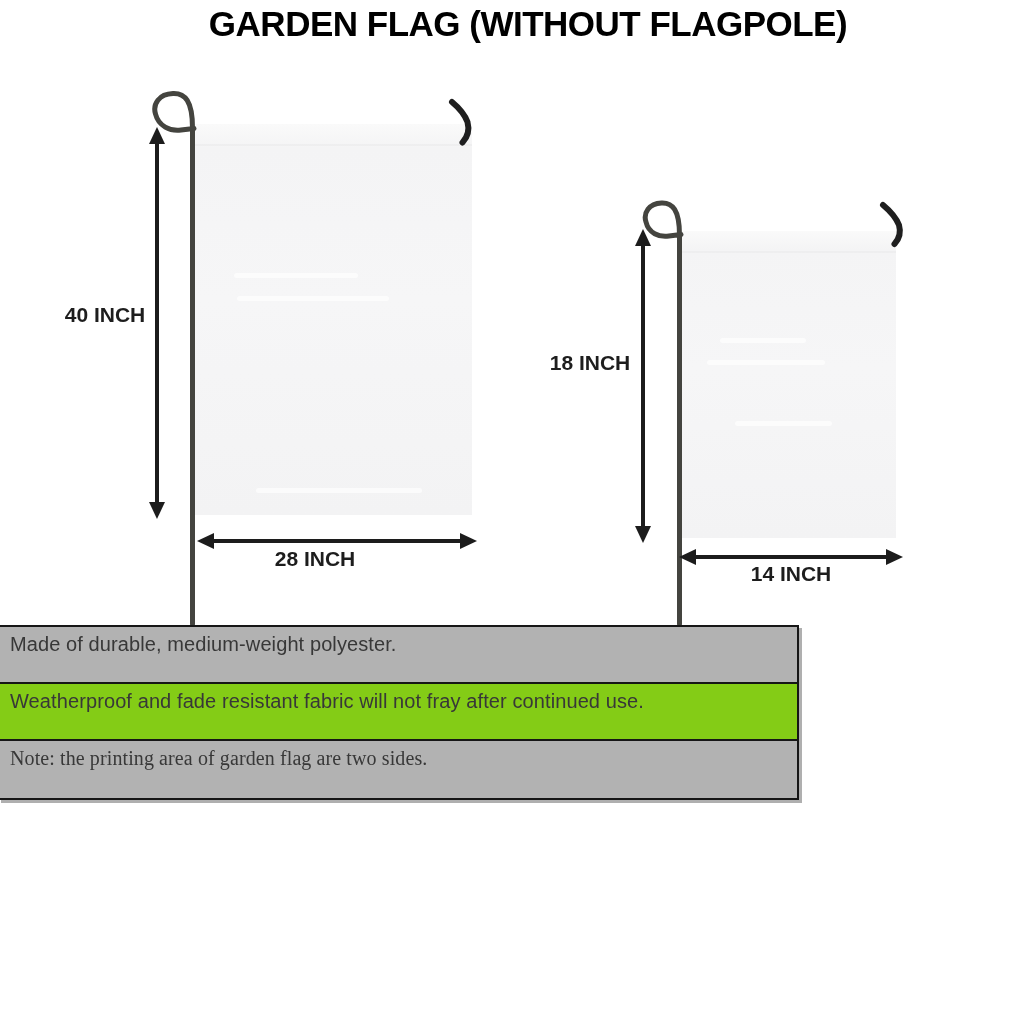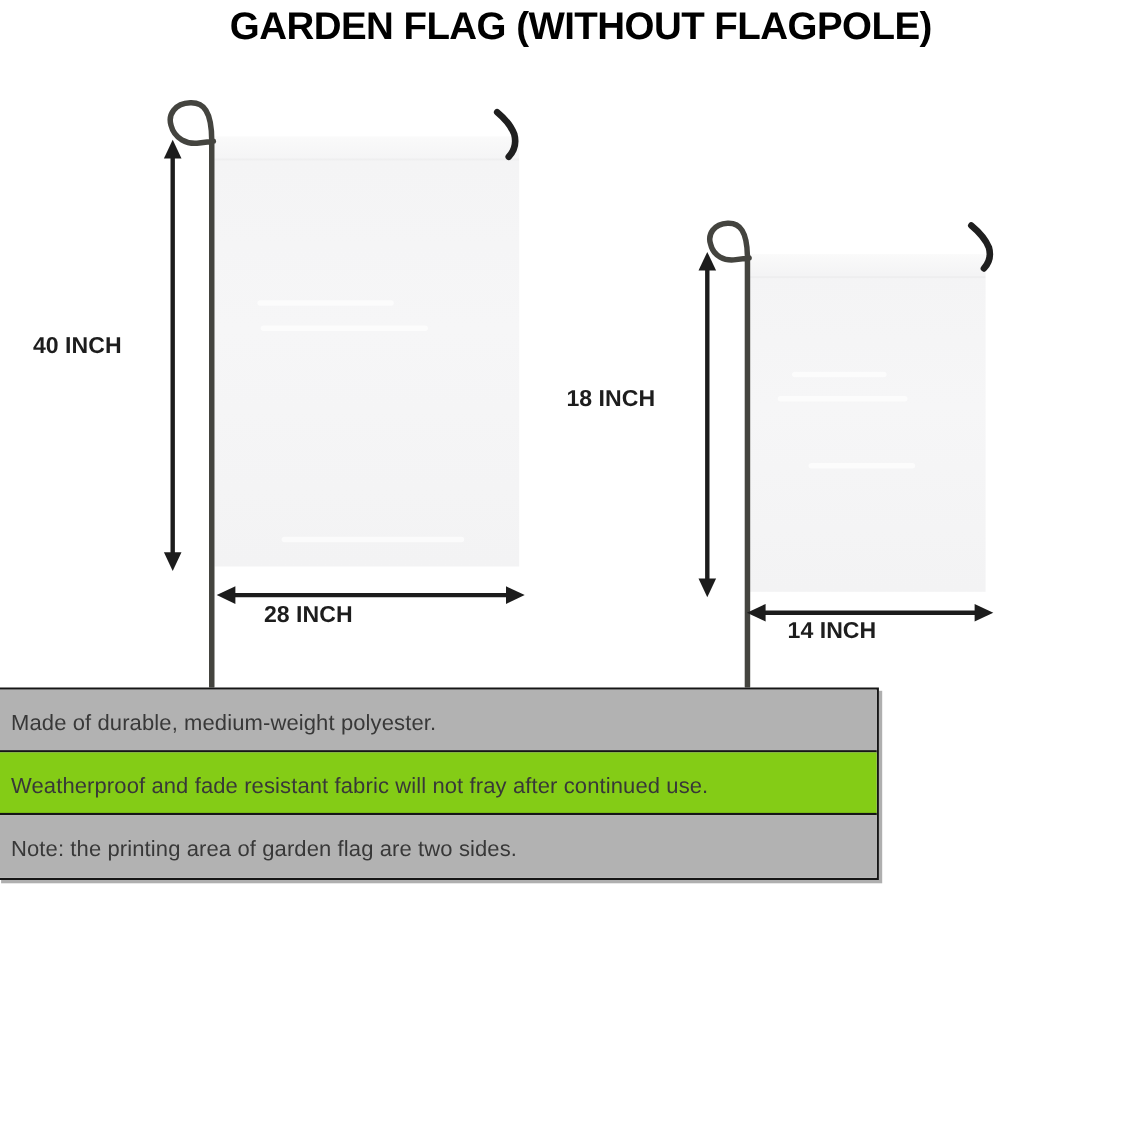--- a/index.html
+++ b/index.html
@@ -51,43 +51,44 @@
 
   
   svg.dim-arrow { position: absolute; overflow: visible; }
   .arrow-line { stroke: #1c1c1c; stroke-width: 4; }
   .arrow-head { fill: #1c1c1c; }
 
   
   .dim-label {
     position: absolute;
     width: 150px;
+    text-align: center;
     font-size: 21px;
     font-weight: 700;
     color: #1d1d1d;
     white-space: nowrap;
   }
 
   
   .features-box {
     position: absolute;
     left: -2px; top: 625px; width: 801px;
     border: 2px solid #161616;
     box-shadow: 3px 3px 0 rgba(110,110,110,0.55);
     background: #ffffff;
   }
   .feature-row {
     height: 57px;
     border-bottom: 2px solid #161616;
     font-size: 20px;
     color: #383838;
-    padding: 20px 8px 0 10px;
+    padding: 6px 8px 0 10px;
     letter-spacing: 0.1px;
   }
-  .feature-row:last-child { border-bottom: none; }
+  .feature-row:last-child { border-bottom: none; font-family: Liberation Serif, serif; }
   .row-gray  { background: #b2b2b2; }
   .row-white { background: #84cc16; }
 </style>
 </head>
 <body>
 
 <div class="canvas">
 
   <div class="title-line title-1">GARDEN FLAG (WITHOUT FLAGPOLE)</div>
 

